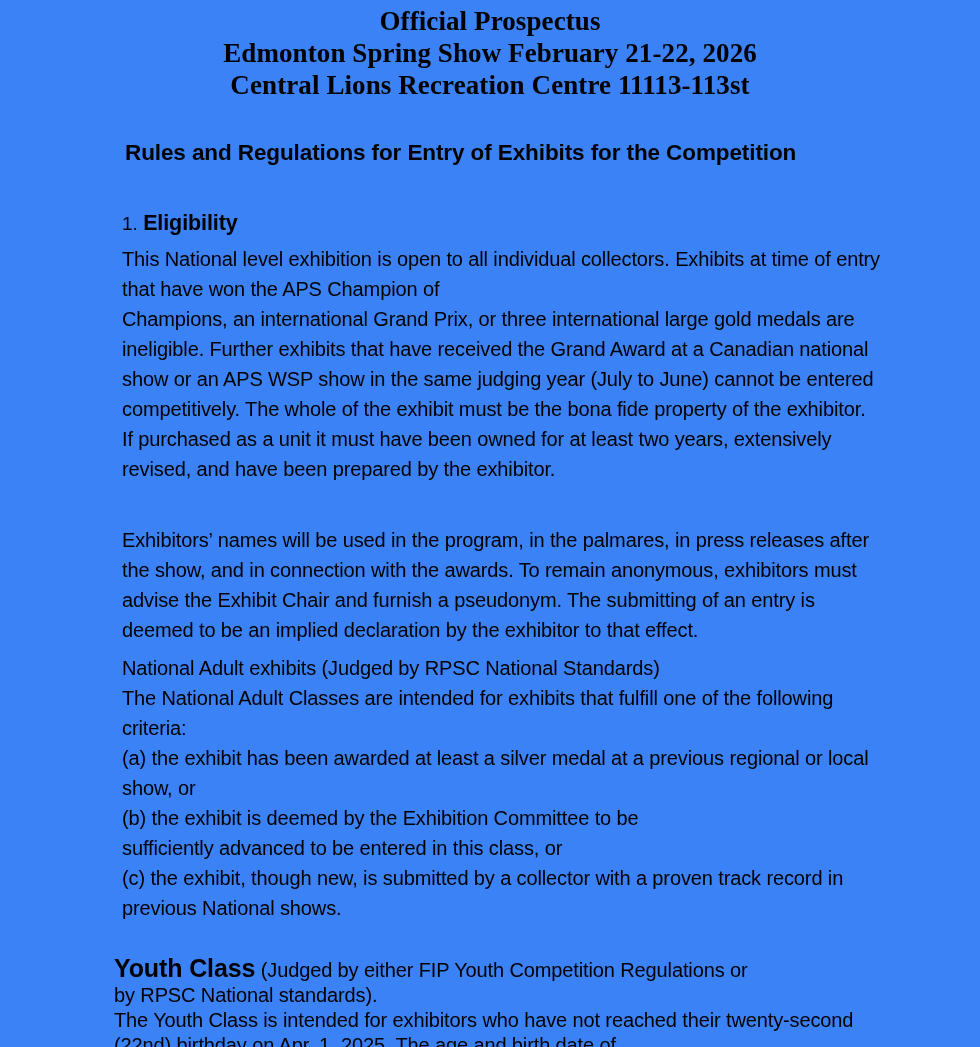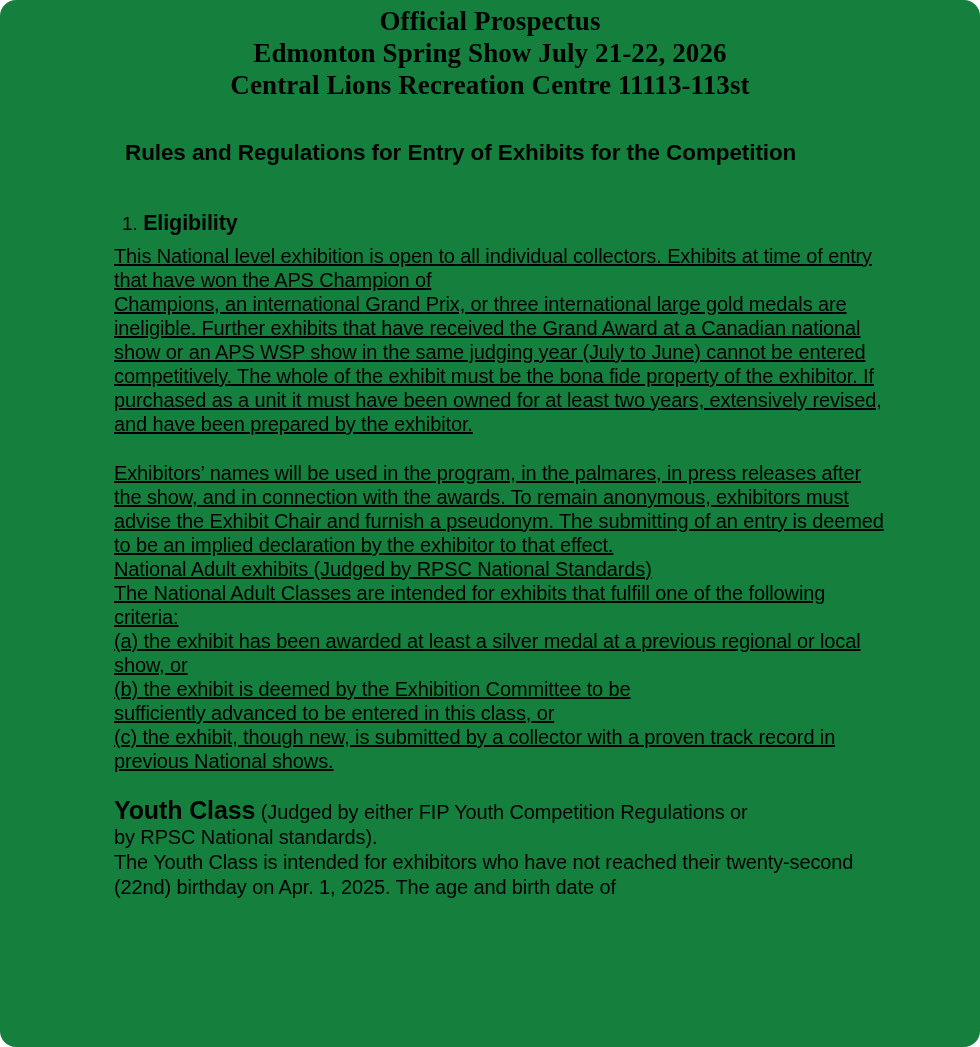--- a/index.html
+++ b/index.html
@@ -13,23 +13,22 @@
     overflow: hidden;
     font-family: "Liberation Sans", sans-serif;
     color: #000000;
     -webkit-font-smoothing: antialiased;
   }
 
   .page {
     position: relative;
     width: 980px;
     height: 1047px;
-    background: #15803d;
+    background: #3b82f6;
     box-sizing: border-box;
-    border-radius: 16px;
   }
 
   
   .title-block {
     padding-top: 5px;
     text-align: center;
   }
   .title-line {
     font-family: "Liberation Serif", "DejaVu Serif", serif;
     font-weight: bold;
@@ -69,25 +68,24 @@
     font-size: 19px;
   }
   .numbered-heading .label {
     font-weight: bold;
     font-size: 21.5px;
   }
 
   
   .para {
     font-size: 20px;
-    line-height: 24px;
-    margin: 0;
+    line-height: 30px;
+    margin: 8px;
     letter-spacing: -0.12px;
     white-space: pre-line;
-    text-decoration: underline;
   }
 
   
   .gap-line { height: 25px; }
 
   
   .run-heading {
     font-size: 20px;
     line-height: 24.9px;
     margin: 0;
@@ -99,21 +97,21 @@
     font-size: 25px;
   }
 </style>
 </head>
 <body>
 
 <div class="page">
 
   <div class="title-block">
     <div class="title-line">Official Prospectus</div>
-    <div class="title-line">Edmonton Spring Show July 21-22, 2026</div>
+    <div class="title-line">Edmonton Spring Show February 21-22, 2026</div>
     <div class="title-line">Central Lions Recreation Centre 11113-113st</div>
   </div>
 
   <div class="content">
 
     <h2 class="section-title">Rules and Regulations for Entry of Exhibits for the Competition</h2>
 
     <div class="numbered-heading">
       <span class="num">1.</span><span> </span><span class="label">Eligibility</span>
     </div>

